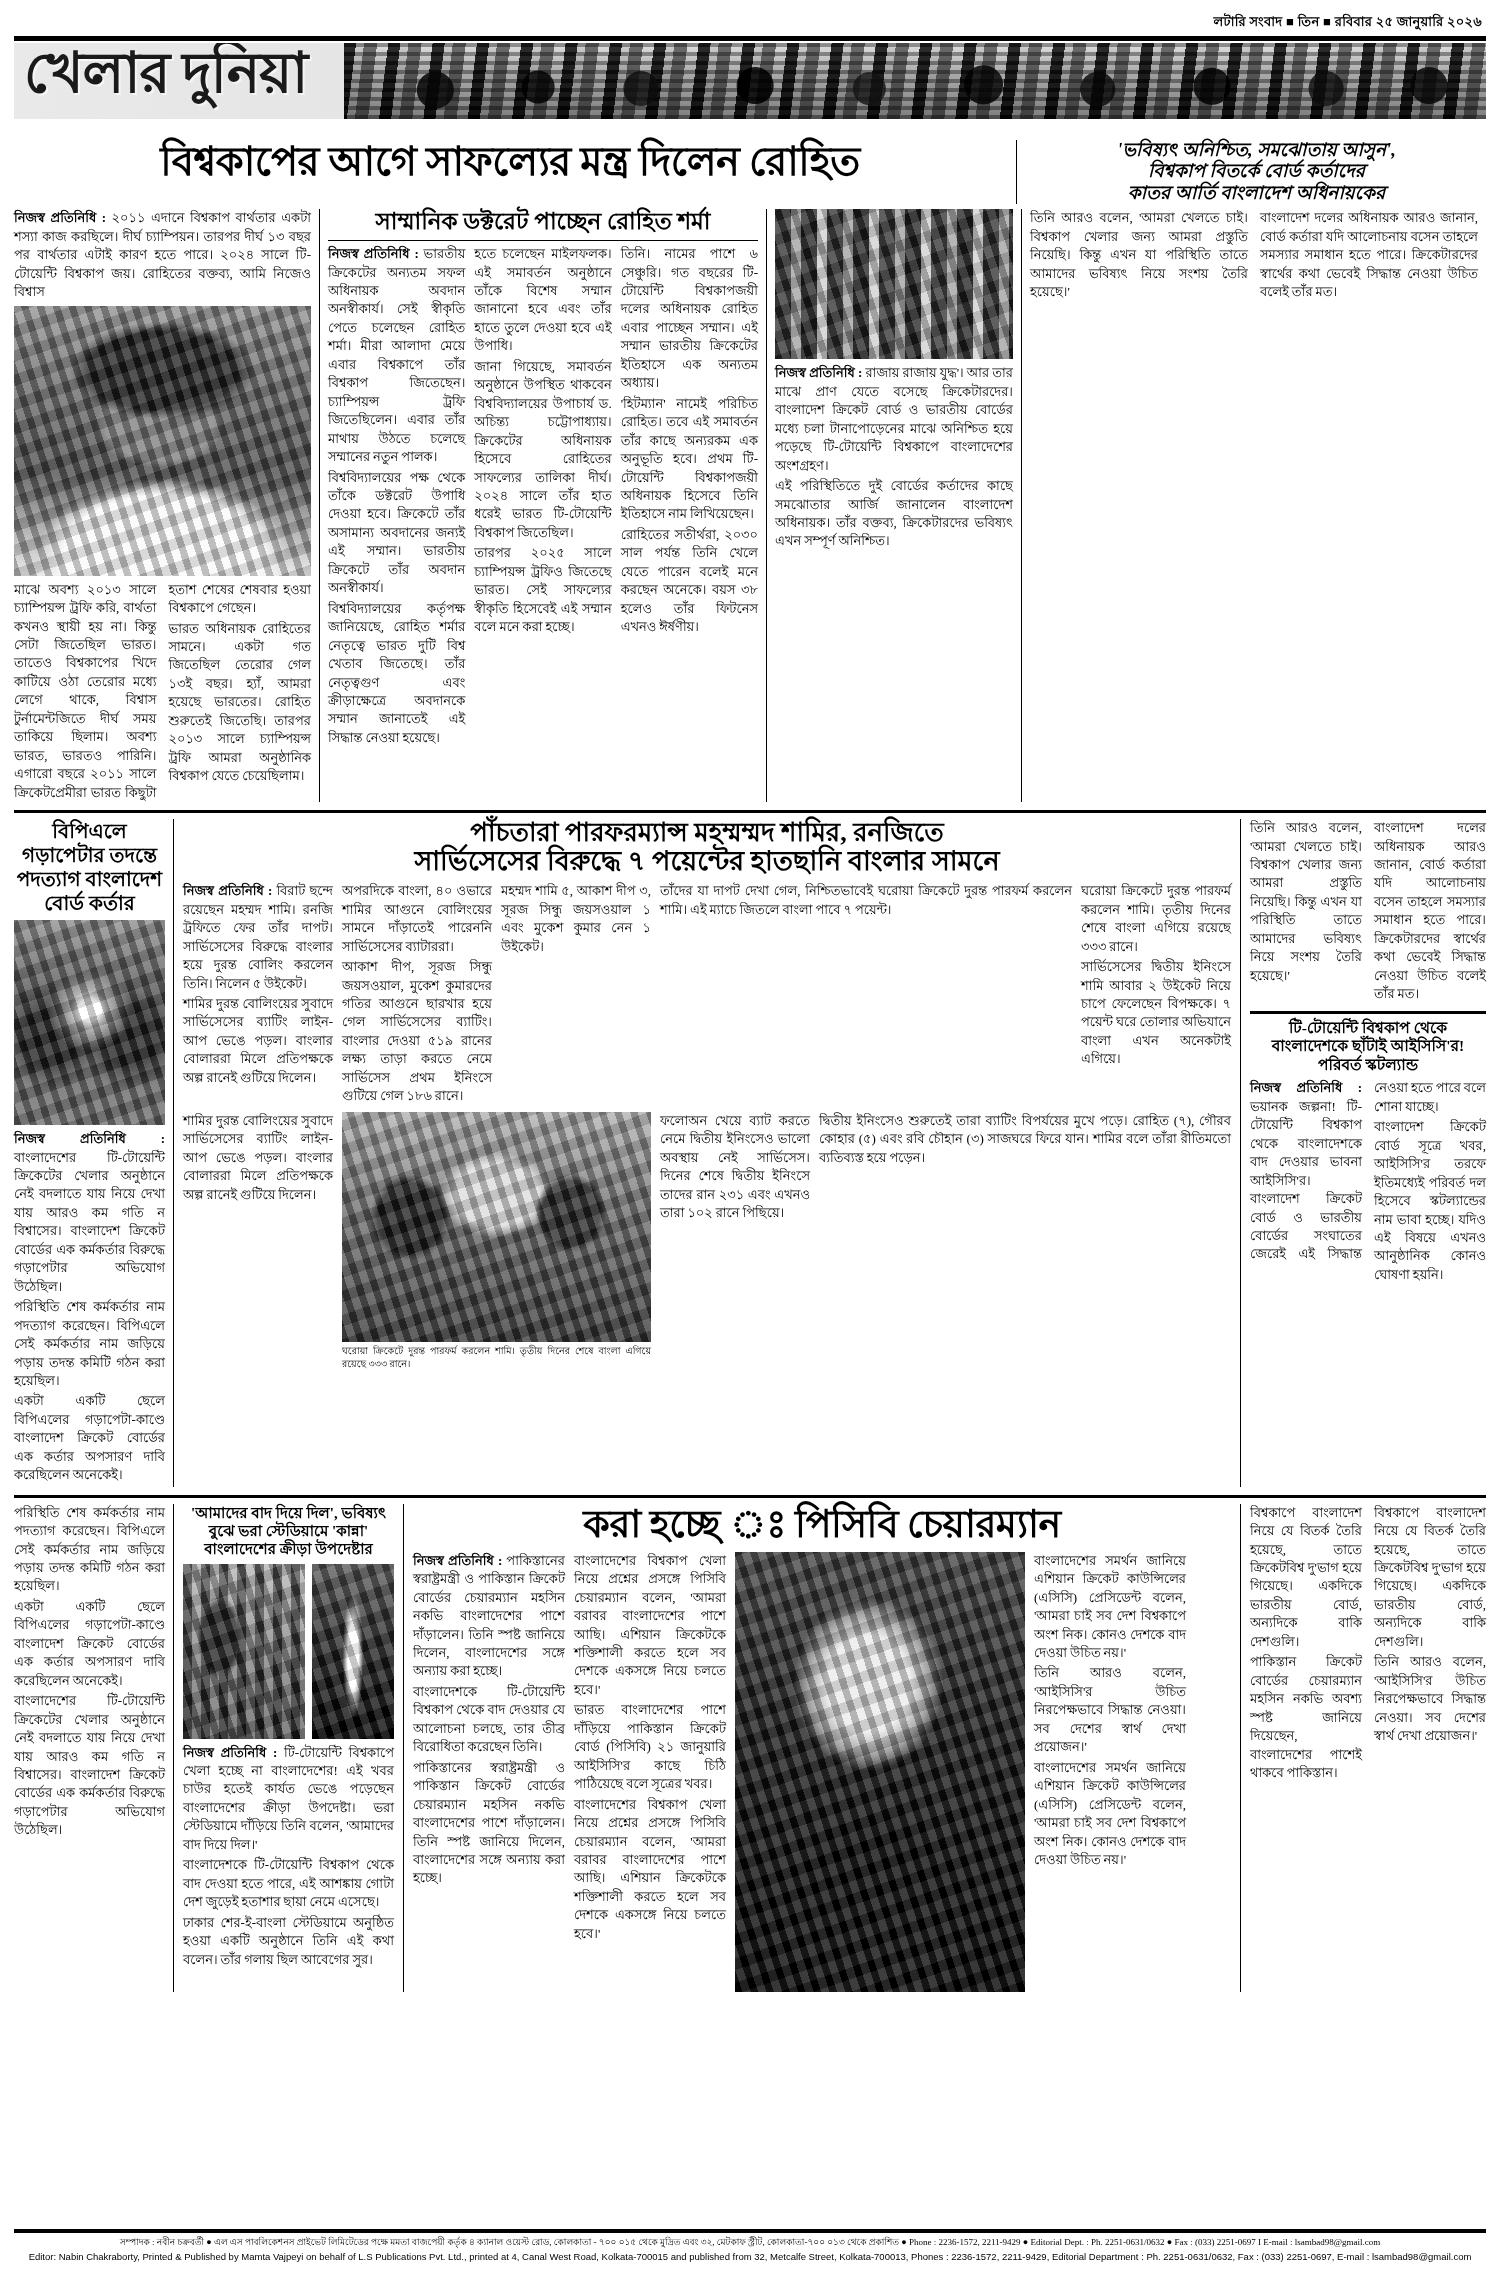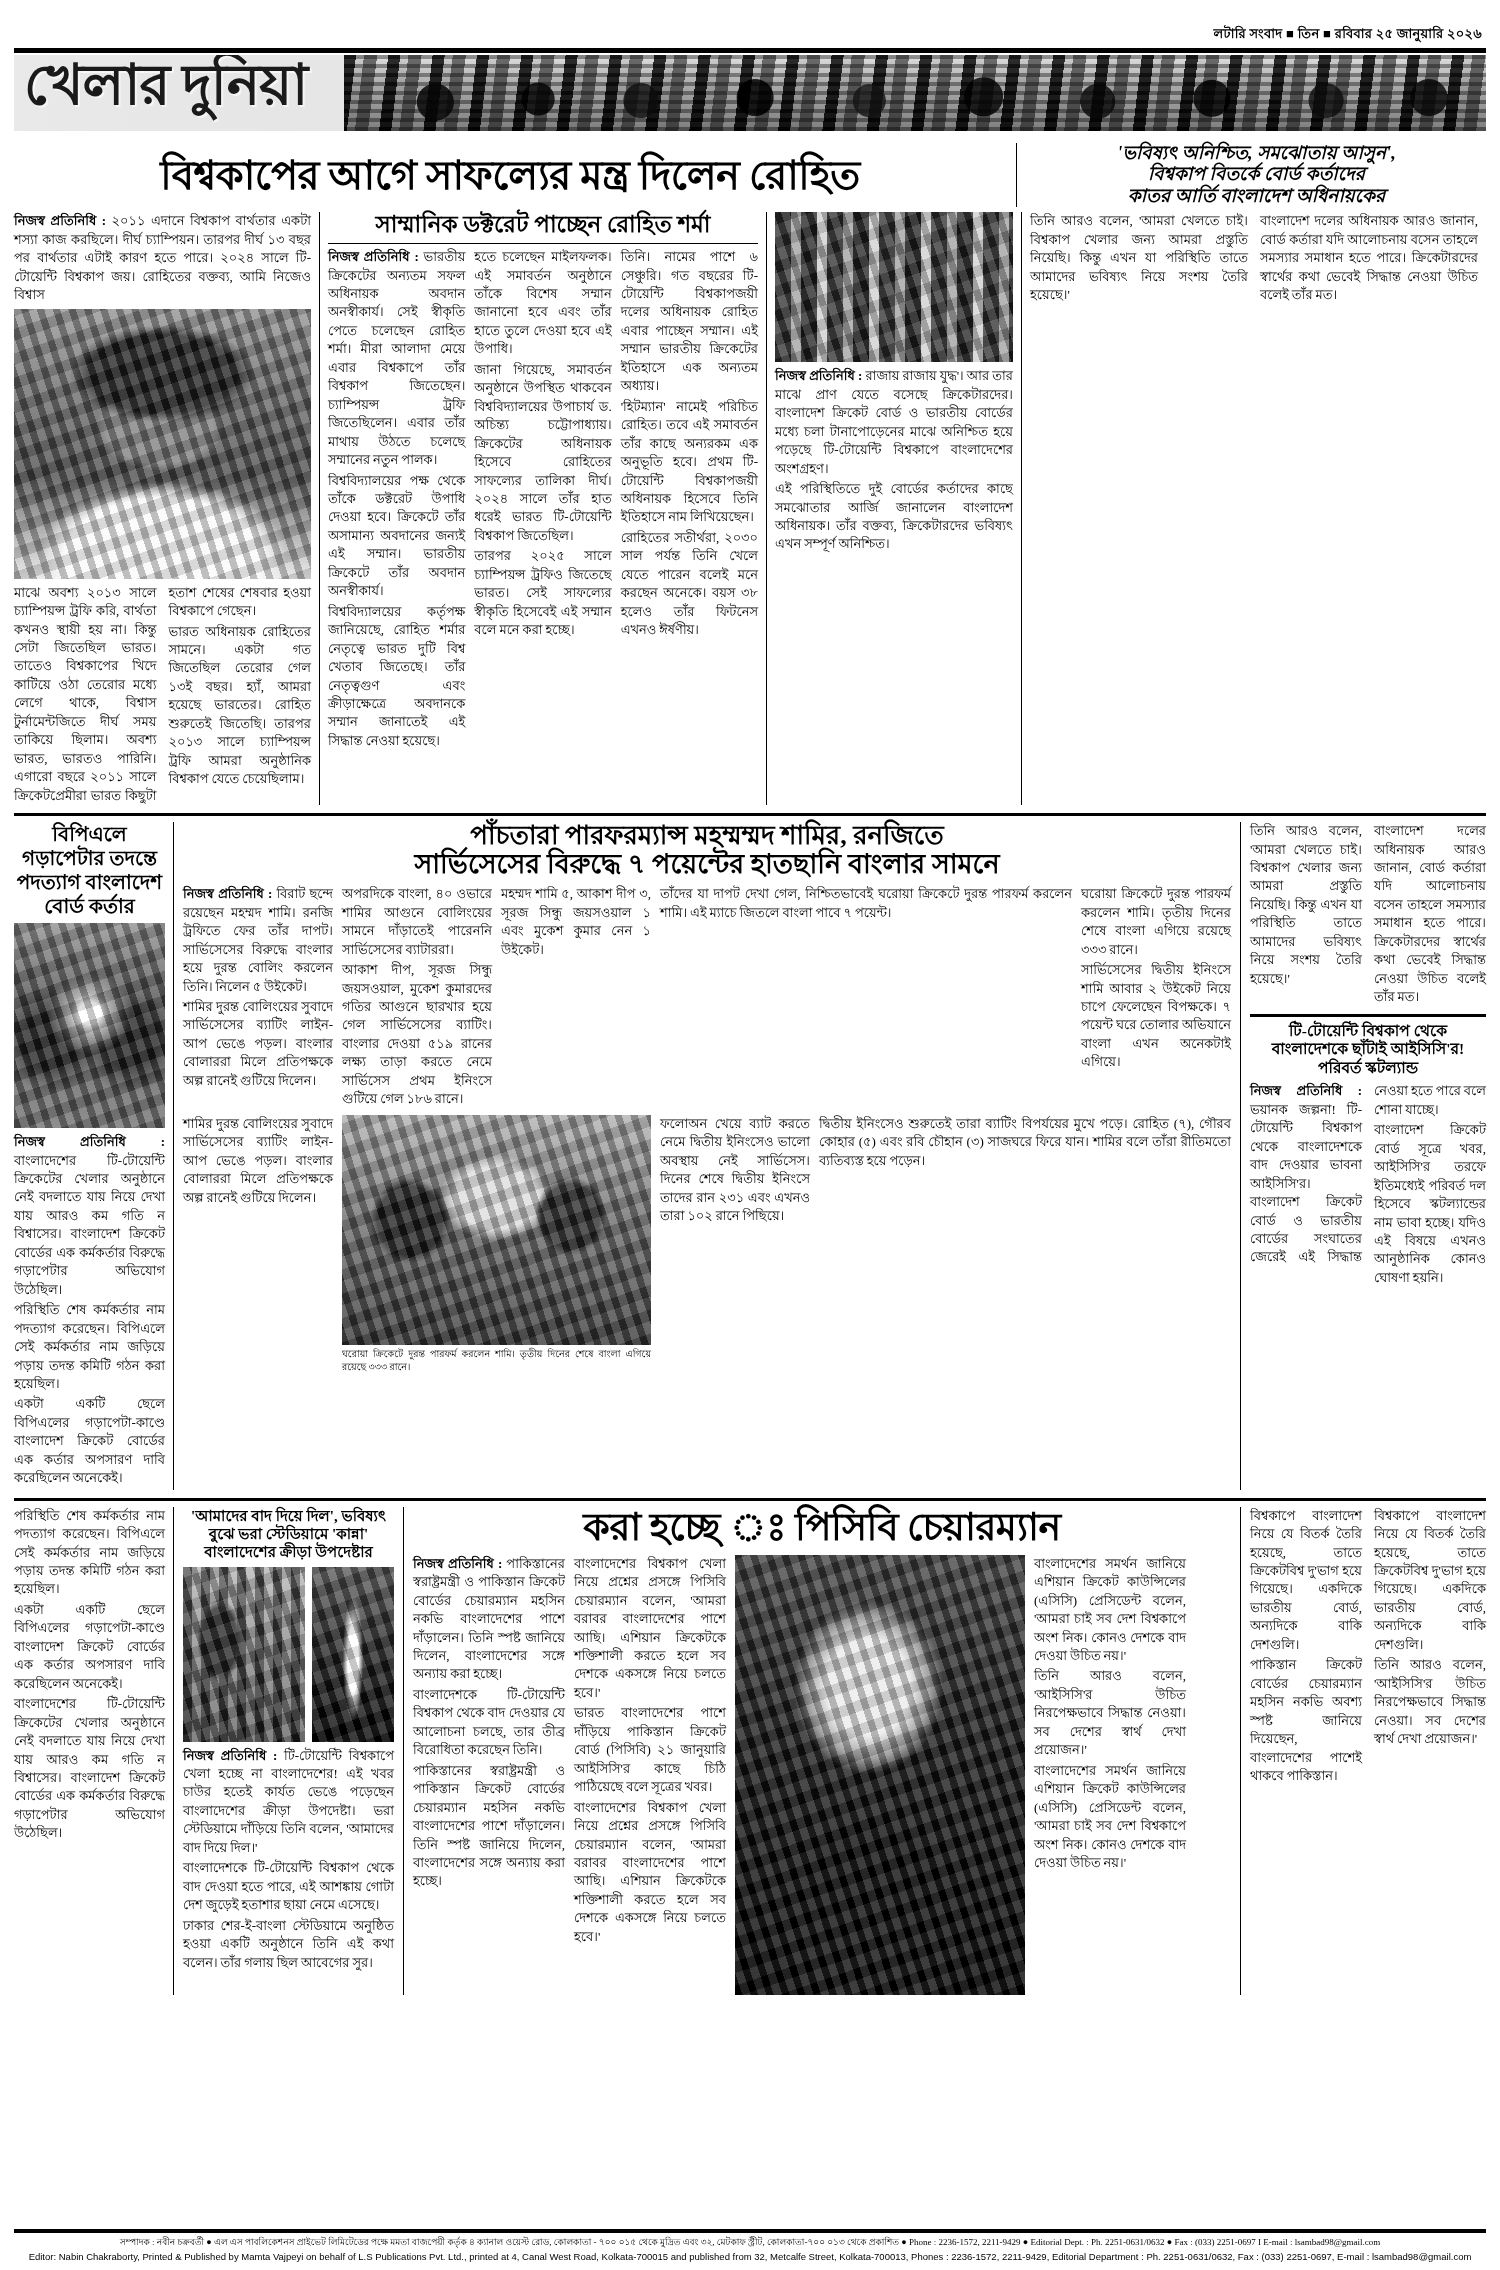--- a/index.html
+++ b/index.html
@@ -1,21 +1,21 @@
 <!DOCTYPE html>
 <html><head>
 <meta charset="utf-8">
 <style>
   * { box-sizing: border-box; margin:0; padding:0; }
   html,body{ background:#fff; }
   body{
     width:1500px; height:2270px; position:relative; overflow:hidden;
     font-family:"Liberation Serif", serif; color:#000;
   }
-  .page{ position:absolute; inset:0; padding:22px 14px 0 14px; }
+  .page{ position:absolute; inset:0; padding:10px 14px 0 14px; }
 
   
   .dateline{
     text-align:right; font-size:13px; font-weight:bold; letter-spacing:.3px;
     padding:2px 4px 3px 0; font-family:"Liberation Serif", serif;
   }
   .rule-thick{ height:5px; background:#000; margin:0 0 2px 0; }
 
   
   .masthead{
@@ -144,21 +144,21 @@
 <div class="page">
 
   <div class="dateline bn">লটারি সংবাদ ■ তিন ■ রবিবার ২৫ জানুয়ারি ২০২৬</div>
   <div class="rule-thick"></div>
 
   <div class="masthead">
     <div class="banner-photo"></div>
     <div class="masthead-title bn">খেলার দুনিয়া</div>
   </div>
 
-  <div style="display:flex; align-items:center; margin-top:12px;">
+  <div style="display:flex; align-items:flex-start; margin-top:21px;">
     <div style="flex:1 1 auto; padding-right:10px;">
       <div class="hl bn" style="font-size:40px; letter-spacing:-.5px;">বিশ্বকাপের আগে সাফল্যের মন্ত্র দিলেন রোহিত</div>
     </div>
     <div style="width:470px; border-left:1px solid #000; padding-left:10px;">
       <div class="quote-hl bn" style="font-size:18.5px;">'ভবিষ্যৎ অনিশ্চিত, সমঝোতায় আসুন',</div>
       <div class="quote-hl bn" style="font-size:18.5px;">বিশ্বকাপ বিতর্কে বোর্ড কর্তাদের</div>
       <div class="quote-hl bn" style="font-size:18.5px;">কাতর আর্তি বাংলাদেশ অধিনায়কের</div>
     </div>
   </div>
 

